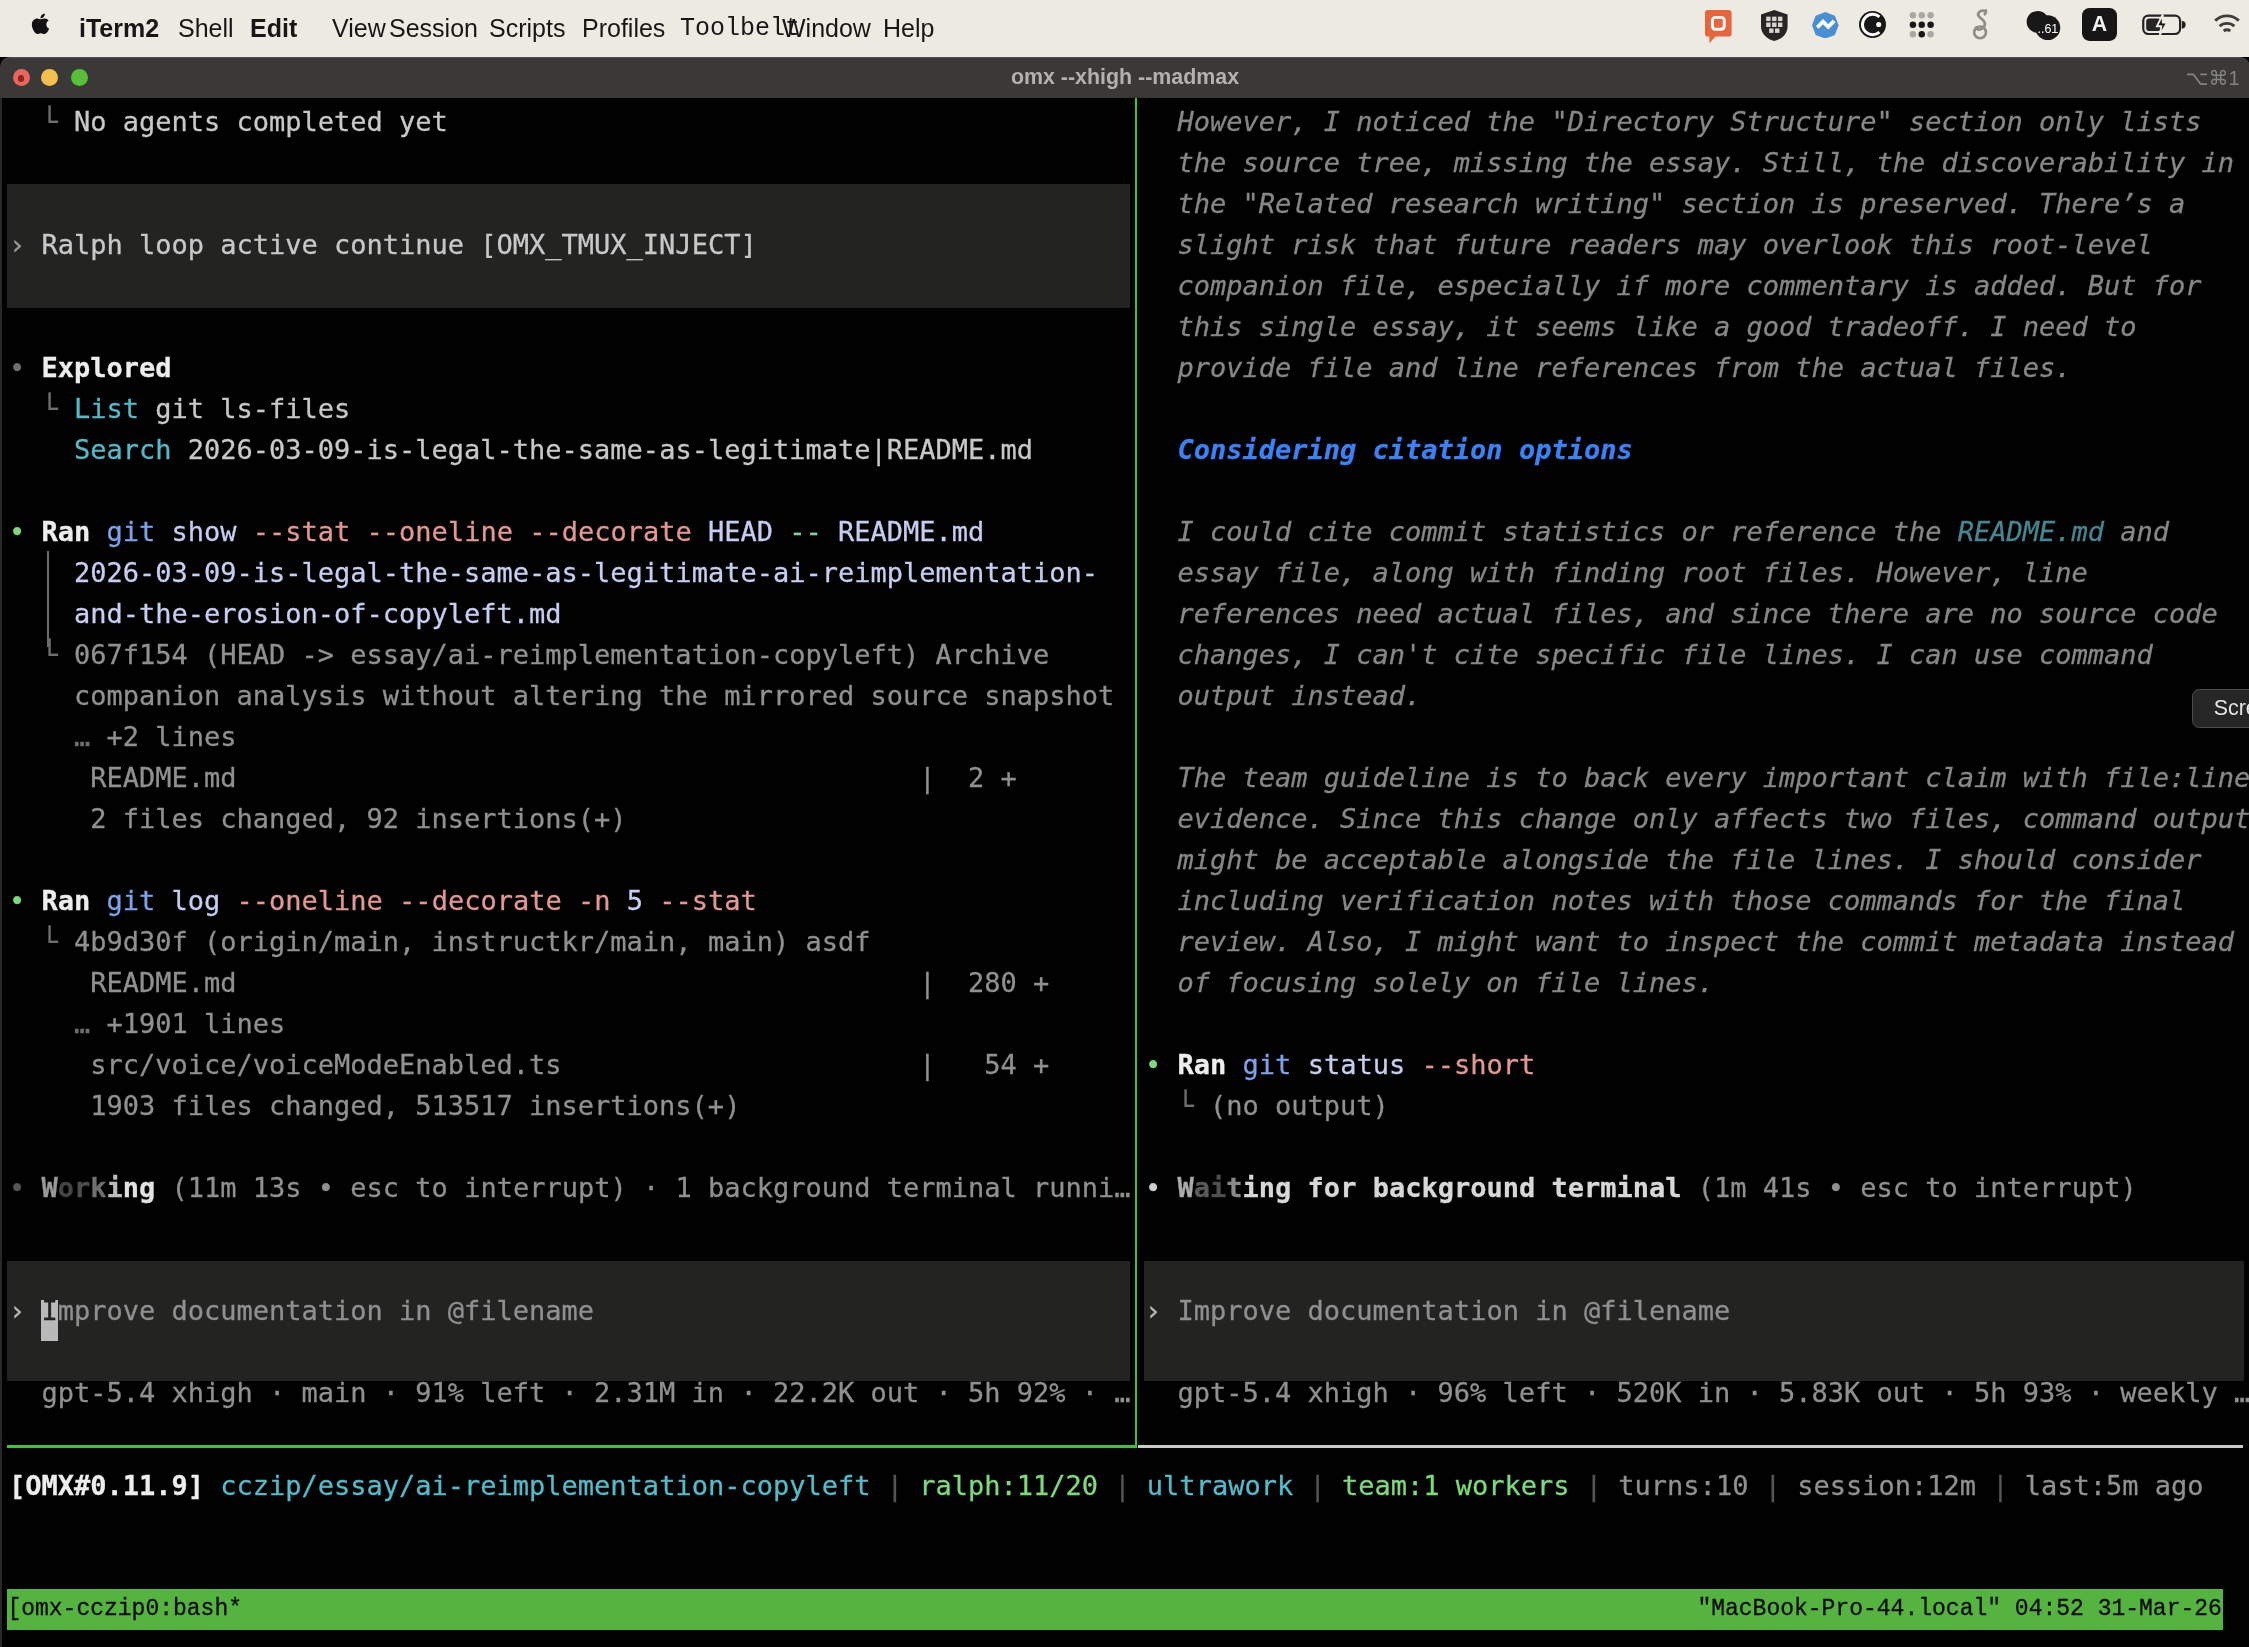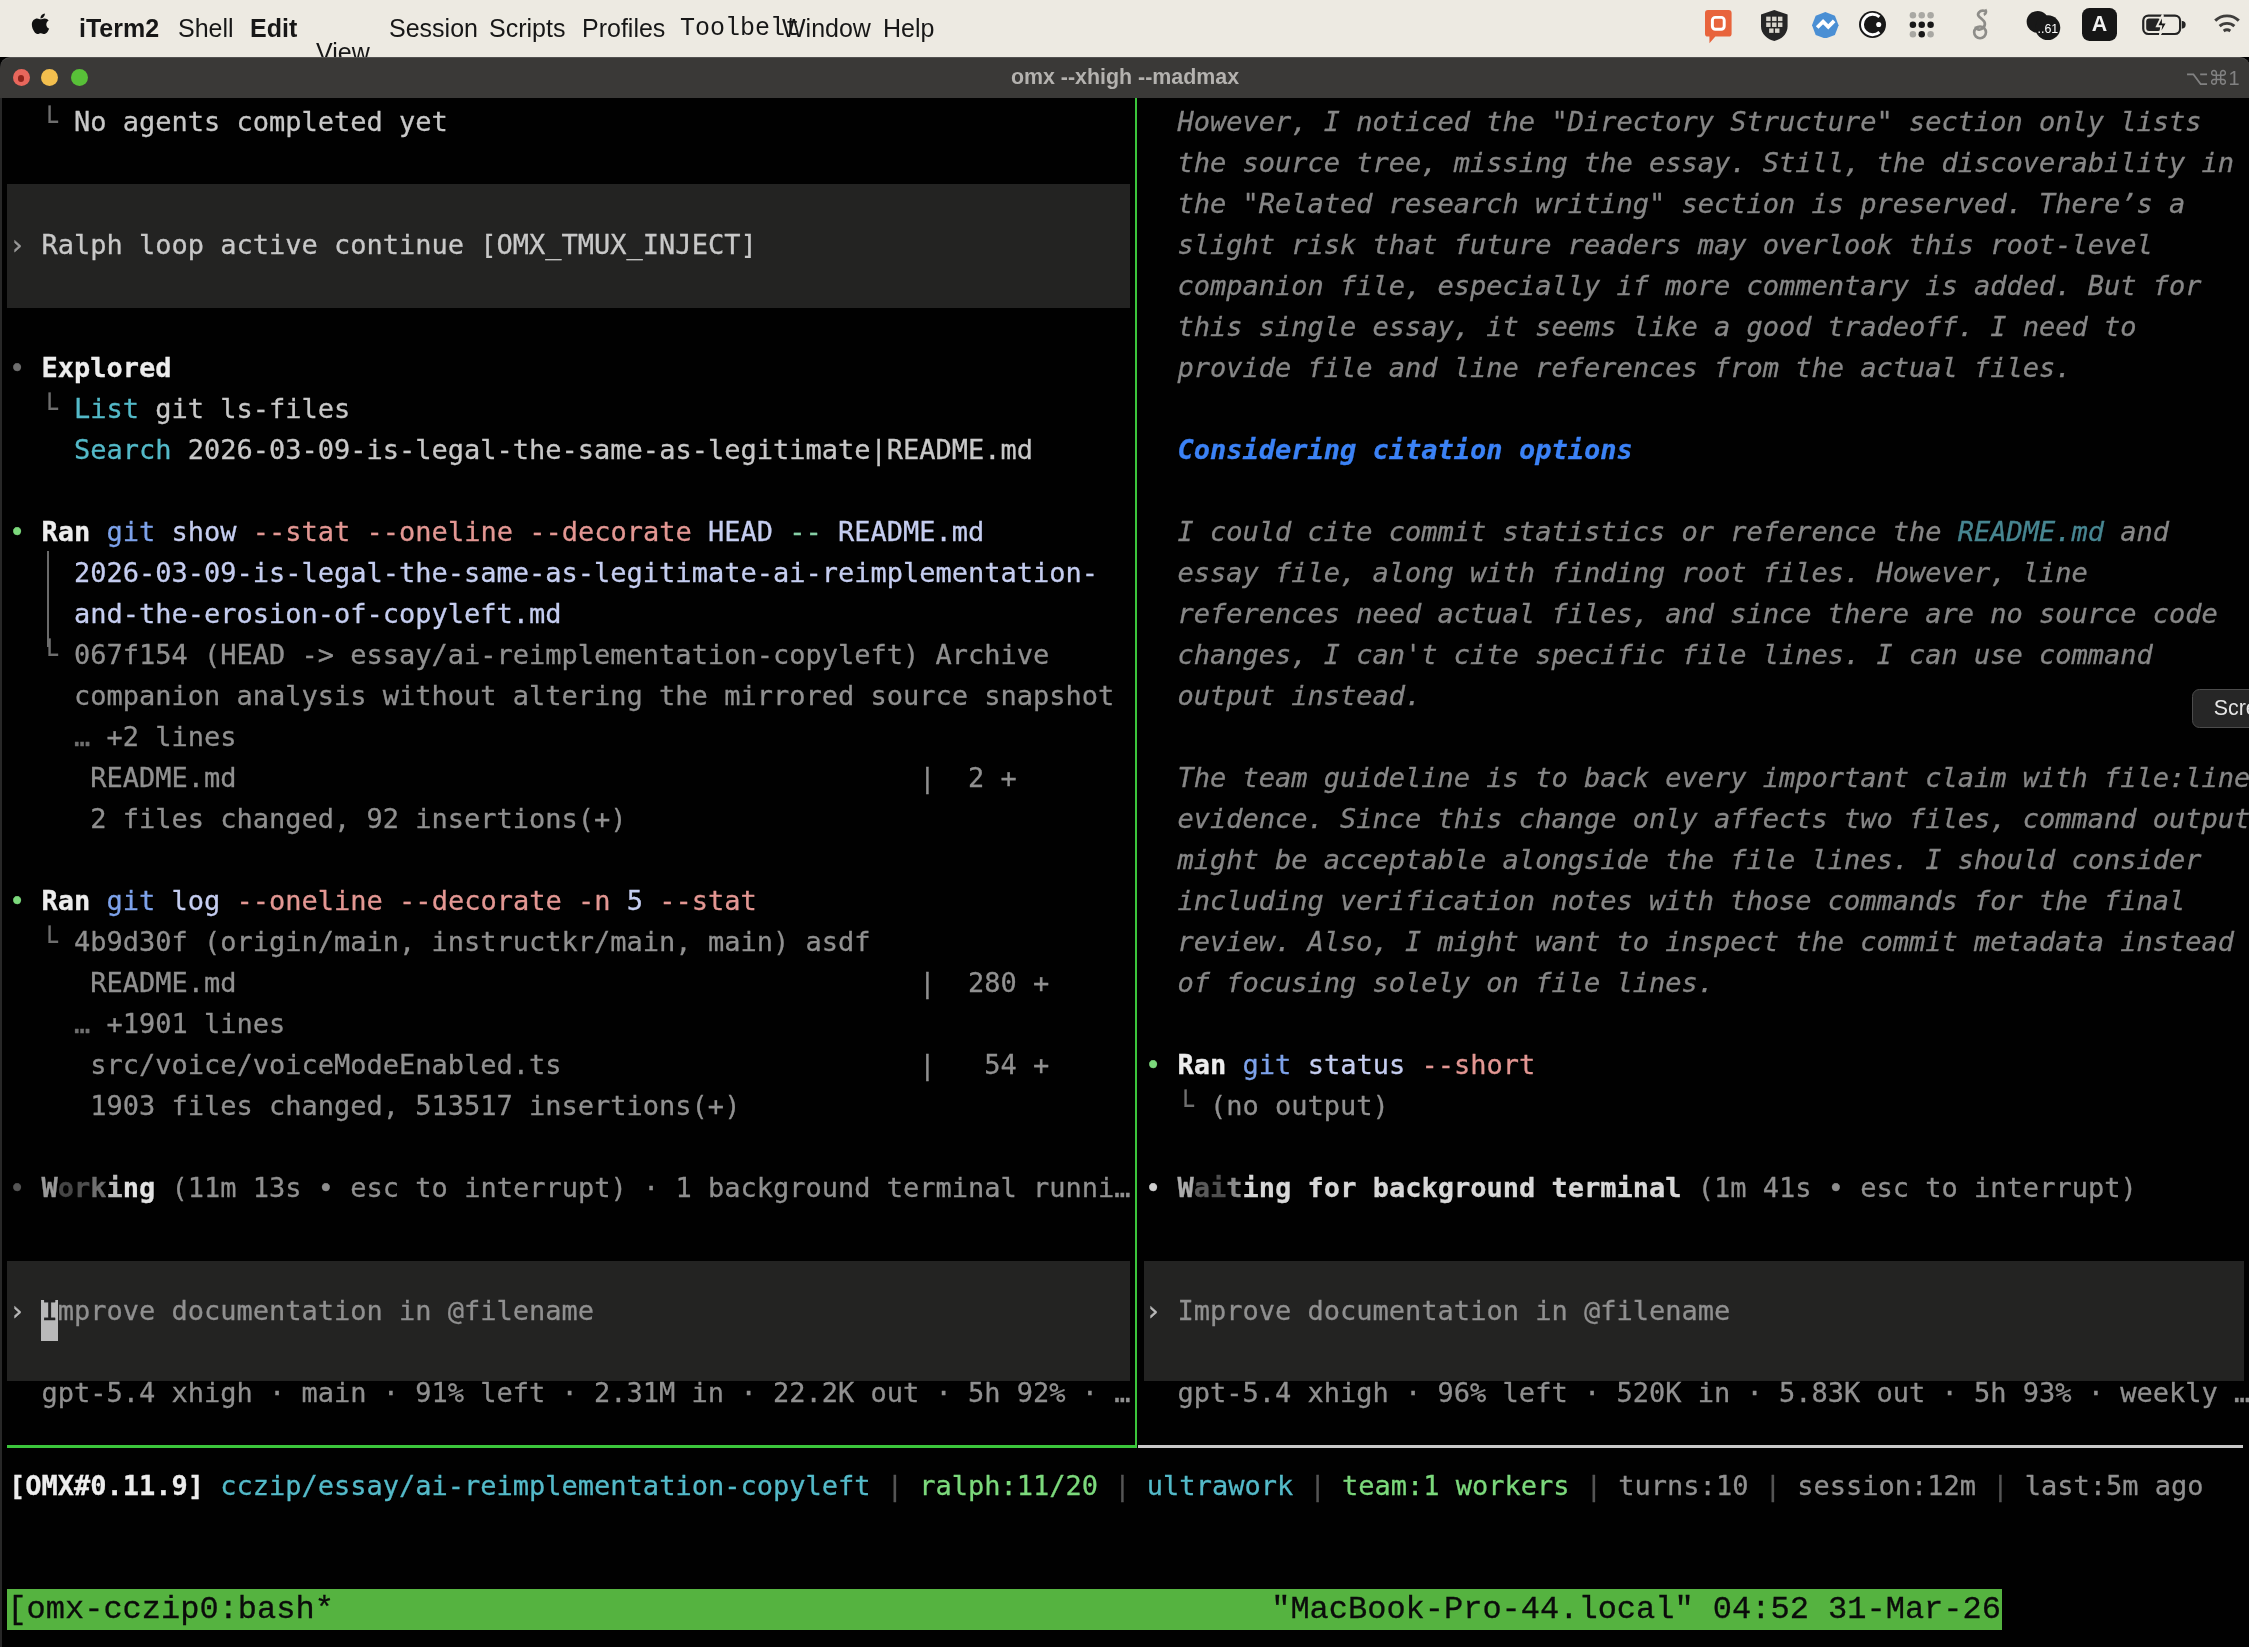--- a/index.html
+++ b/index.html
@@ -27,21 +27,21 @@
 .cor { color:#e39793; }
 .mint { color:#86cfa6; }
 .cy { color:#54bac9; }
 .think { font-style:italic; color:#878787; }
 .thb { font-weight:bold; color:#3b82f6; }
 .teal { color:#478691; }
 #vline { left:1135px; top:98px; width:2.2px; height:1350px; background:#3bc53b; }
 #hlgreen { left:7.4px; top:1445px; width:1128px; height:3px; background:#3bc53b; }
 #hlgray { left:1138px; top:1445px; width:1105px; height:3px; background:#c9c9c9; }
 #cursor { left:41px; top:1300px; width:17px; height:41px; background:#b9b9b9; }
-#tmuxbar { left:7.4px; top:1589px; width:1995px; height:41px; background:#55b340; font-size:32px; line-height:41px; color:#0b0b0b; white-space:pre; -webkit-text-stroke:0.3px #0b0b0b; }
+#tmuxbar { left:7.4px; top:1589px; width:2216px; height:41px; background:#55b340; font-size:23px; line-height:41px; color:#0b0b0b; white-space:pre; -webkit-text-stroke:0.3px #0b0b0b; }
 #tmuxright { position:absolute; right:1.5px; top:0; }
 #scre { left:2192px; top:689px; width:89px; height:39px; background:#262626; border:1.5px solid #4c4c4c; border-radius:7.4px; font-family:"Liberation Sans",sans-serif; font-size:21.4px; line-height:36px; color:#e6e6e6; padding-left:20.7px; }
 #ledge { left:0; top:98px; width:2.2px; height:1549px; background:#282828; }
 .ic { position:absolute; }
 </style>
 </head>
 <body>
 <div class="abs" id="term"></div>
 <div class="abs" id="ledge"></div>
 
@@ -127,21 +127,21 @@
 
 <div class="abs" id="scre">Scre</div>
 
 <div class="abs" id="menubar">
   <svg class="ic" style="left:31px; top:11.8px;" width="19" height="23.6" viewBox="0 0 384 512">
       <path fill="#111" d="M318.7 268.7c-.2-36.7 16.4-64.4 50-84.8-18.8-26.9-47.2-41.7-84.7-44.6-35.5-2.7-74.3 20.7-88.5 20.7-15 0-49.4-19.7-76.4-19.7C63.3 141.2 4 184.8 4 273.5q0 39.3 14.4 81.2c12.8 36.7 59 126.7 107.2 125.2 25.2-.6 43-17.9 75.8-17.9 31.8 0 48.3 17.9 76.4 17.9 48.6-.7 90.4-82.5 102.6-119.3-65.2-30.7-61.7-90-61.7-91.9zm-56.6-164.2c27.3-32.4 24.8-61.9 24-72.5-24.1 1.4-52 16.4-67.9 34.9-17.5 19.8-27.8 44.3-25.6 71.9 26.1 2 49.9-11.4 69.5-34.3z"></path>
     </svg>
   <span class="mi" style="left:79px; font-weight:bold;">iTerm2</span>
   <span class="mi" style="left:178px;">Shell</span>
   <span class="mi" style="left:250px;font-weight:bold;">Edit</span>
-  <span class="mi" style="left:316px;margin-top:24px;">View</span>
+  <span class="mi" style="left:332px;">View</span>
   <span class="mi" style="left:389px;">Session</span>
   <span class="mi" style="left:489px;">Scripts</span>
   <span class="mi" style="left:582px;">Profiles</span>
   <span class="mi" style="left:680px;font-family:Liberation Mono, monospace;">Toolbelt</span>
   <span class="mi" style="left:782px;text-align:right;">Window</span>
   <span class="mi" style="left:883px;">Help</span>
 
   <svg class="ic" style="left:1705px; top:10.3px;" width="26.6" height="34" viewBox="0 0 36 46">
     <path fill="#e8643c" d="M4 0 h28 a4 4 0 0 1 4 4 v28 a4 4 0 0 1 -4 4 h-18 l-8 9 v-9 h-2 a4 4 0 0 1 -4 -4 v-28 a4 4 0 0 1 4 -4 z"></path>
     <rect x="10" y="10" width="16" height="16" rx="4" fill="none" stroke="#fff" stroke-width="4"></rect>

